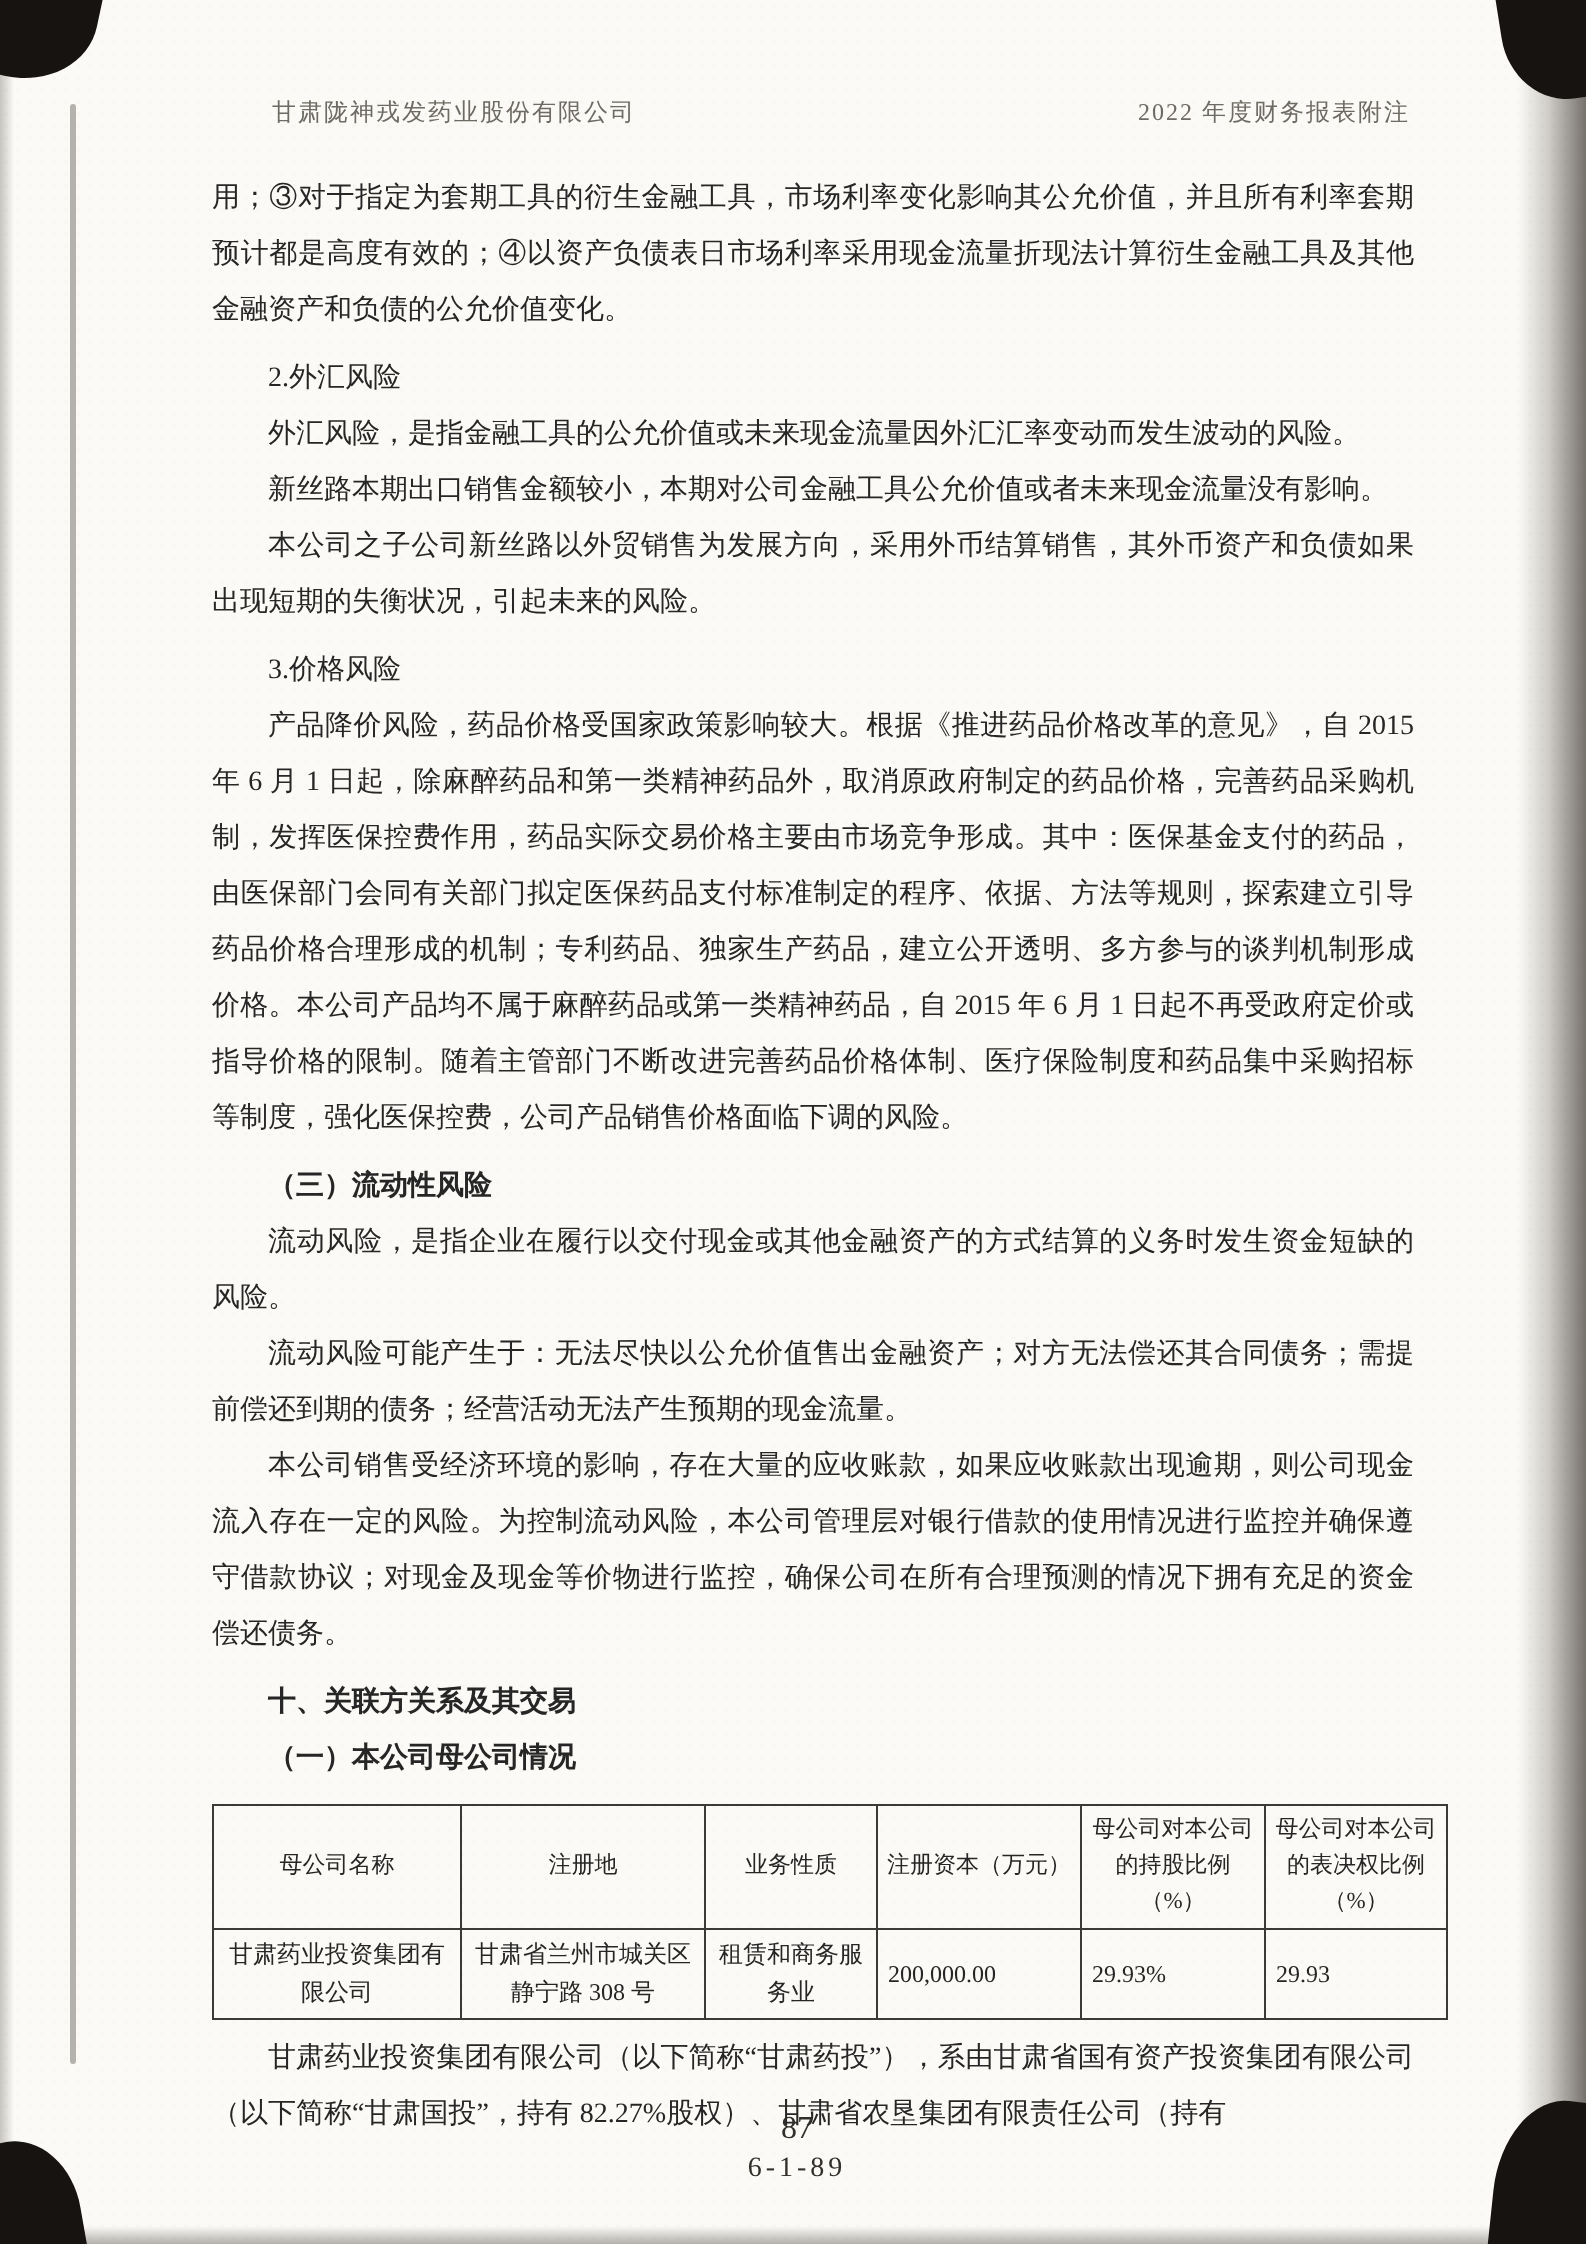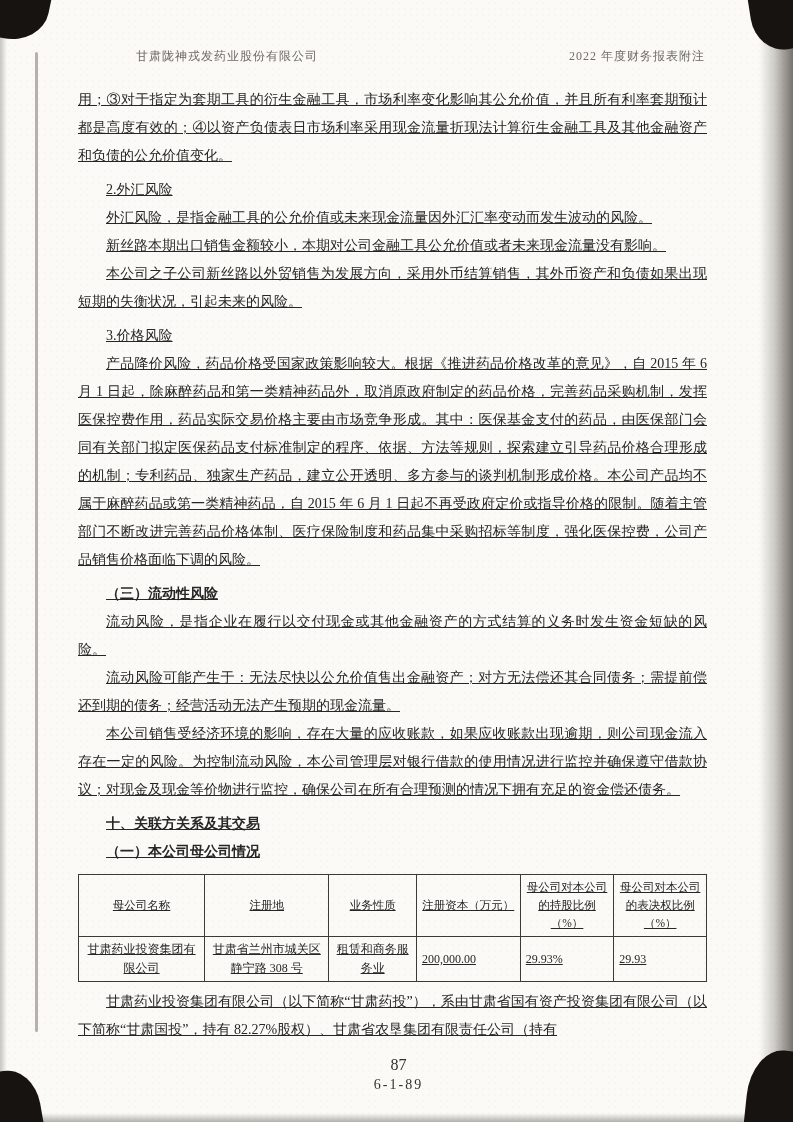--- a/index.html
+++ b/index.html
@@ -28,22 +28,22 @@
     background:linear-gradient(to bottom, rgba(90,85,80,0), rgba(70,65,60,0.40));}
   
   .pg-header{
     position:absolute;top:48px;left:90px;right:88px;
     display:flex;justify-content:space-between;align-items:baseline;
     font-size:12px;color:#6e6a64;letter-spacing:1px;z-index:2;
   }
   .pg-header .company{margin-left:46px;}
   
   .content{
-    position:absolute;top:86px;left:78px;right:86px;z-index:2;
-    font-size:14px;line-height:2.0;text-align:justify;text-decoration:underline;
+    position:absolute;top:86px;left:106px;right:86px;z-index:2;
+    font-size:14px;line-height:2.0;text-align:justify;
   }
   .content p{margin:0;}
   p.ind{text-indent:2em;}
   p.mt{margin-top:6px;}
   p.bold{font-weight:bold;}
   
   table.parent-co{
     border-collapse:collapse;table-layout:fixed;width:100%;
     margin-top:8px;font-size:12px;line-height:1.55;color:#262626;
   }

